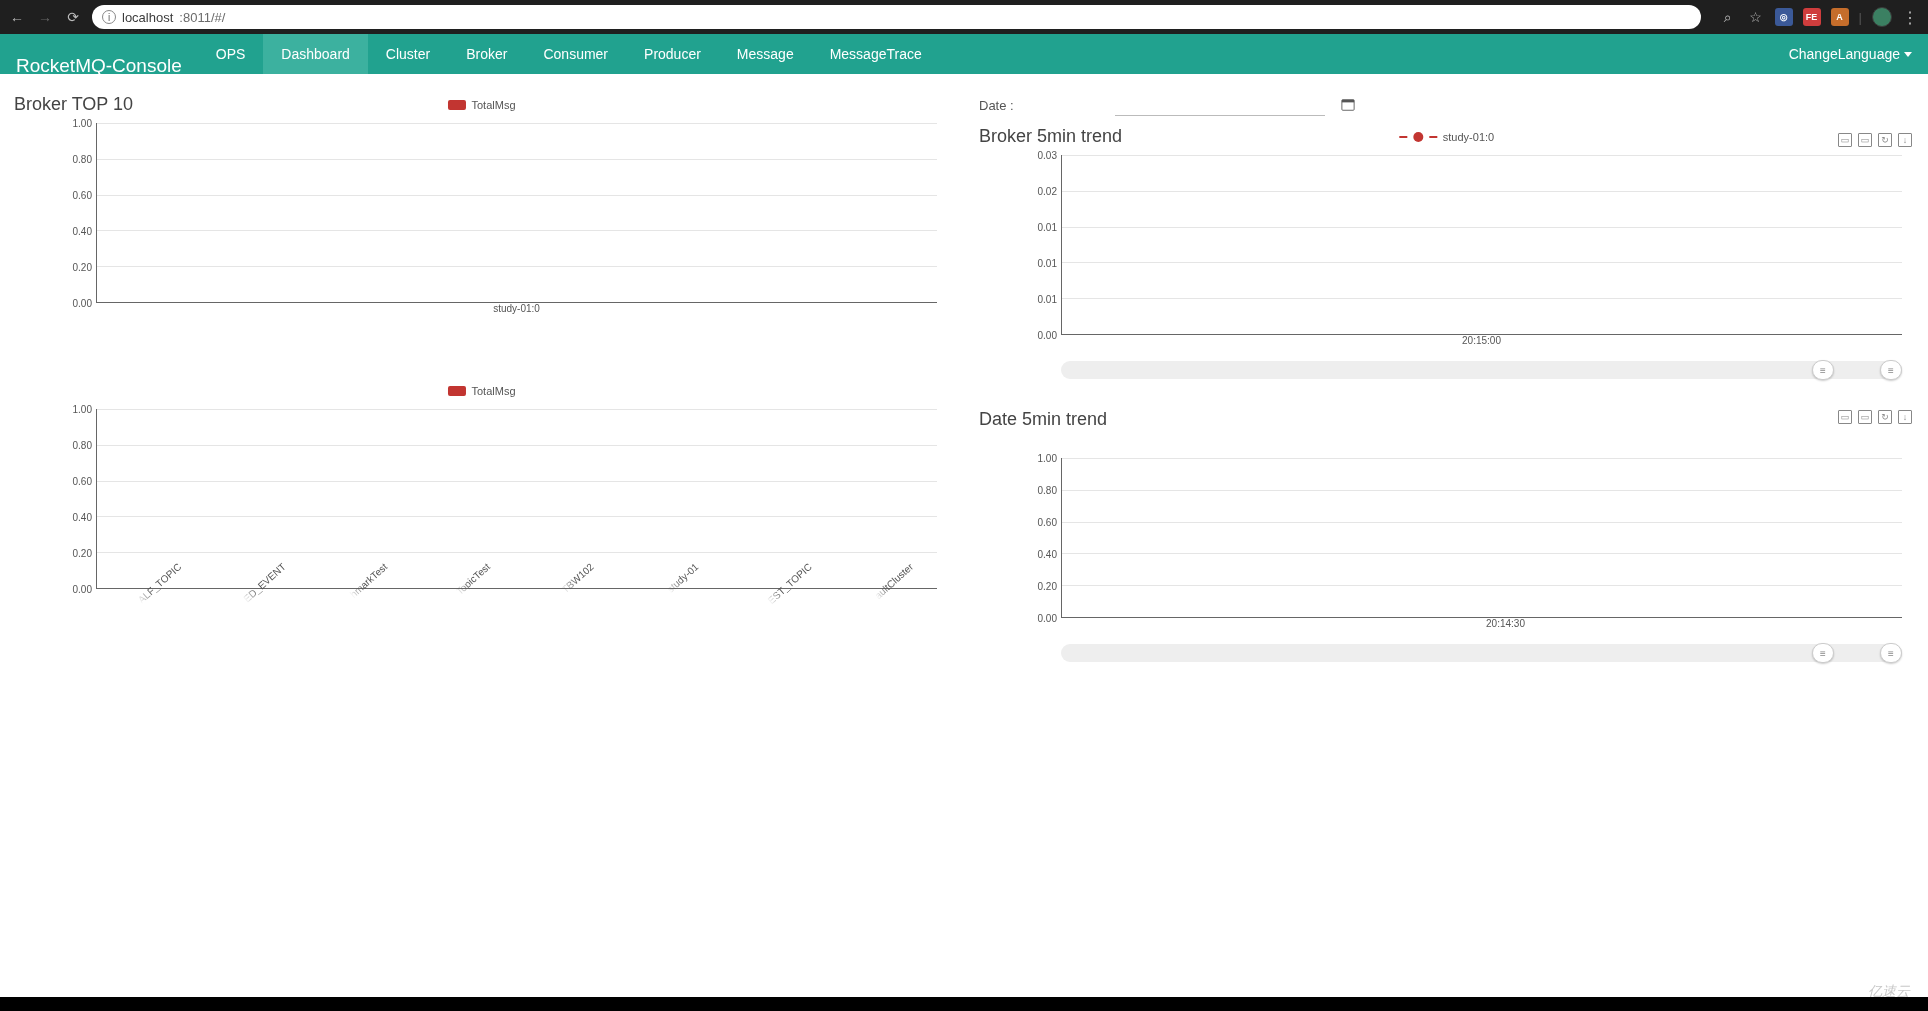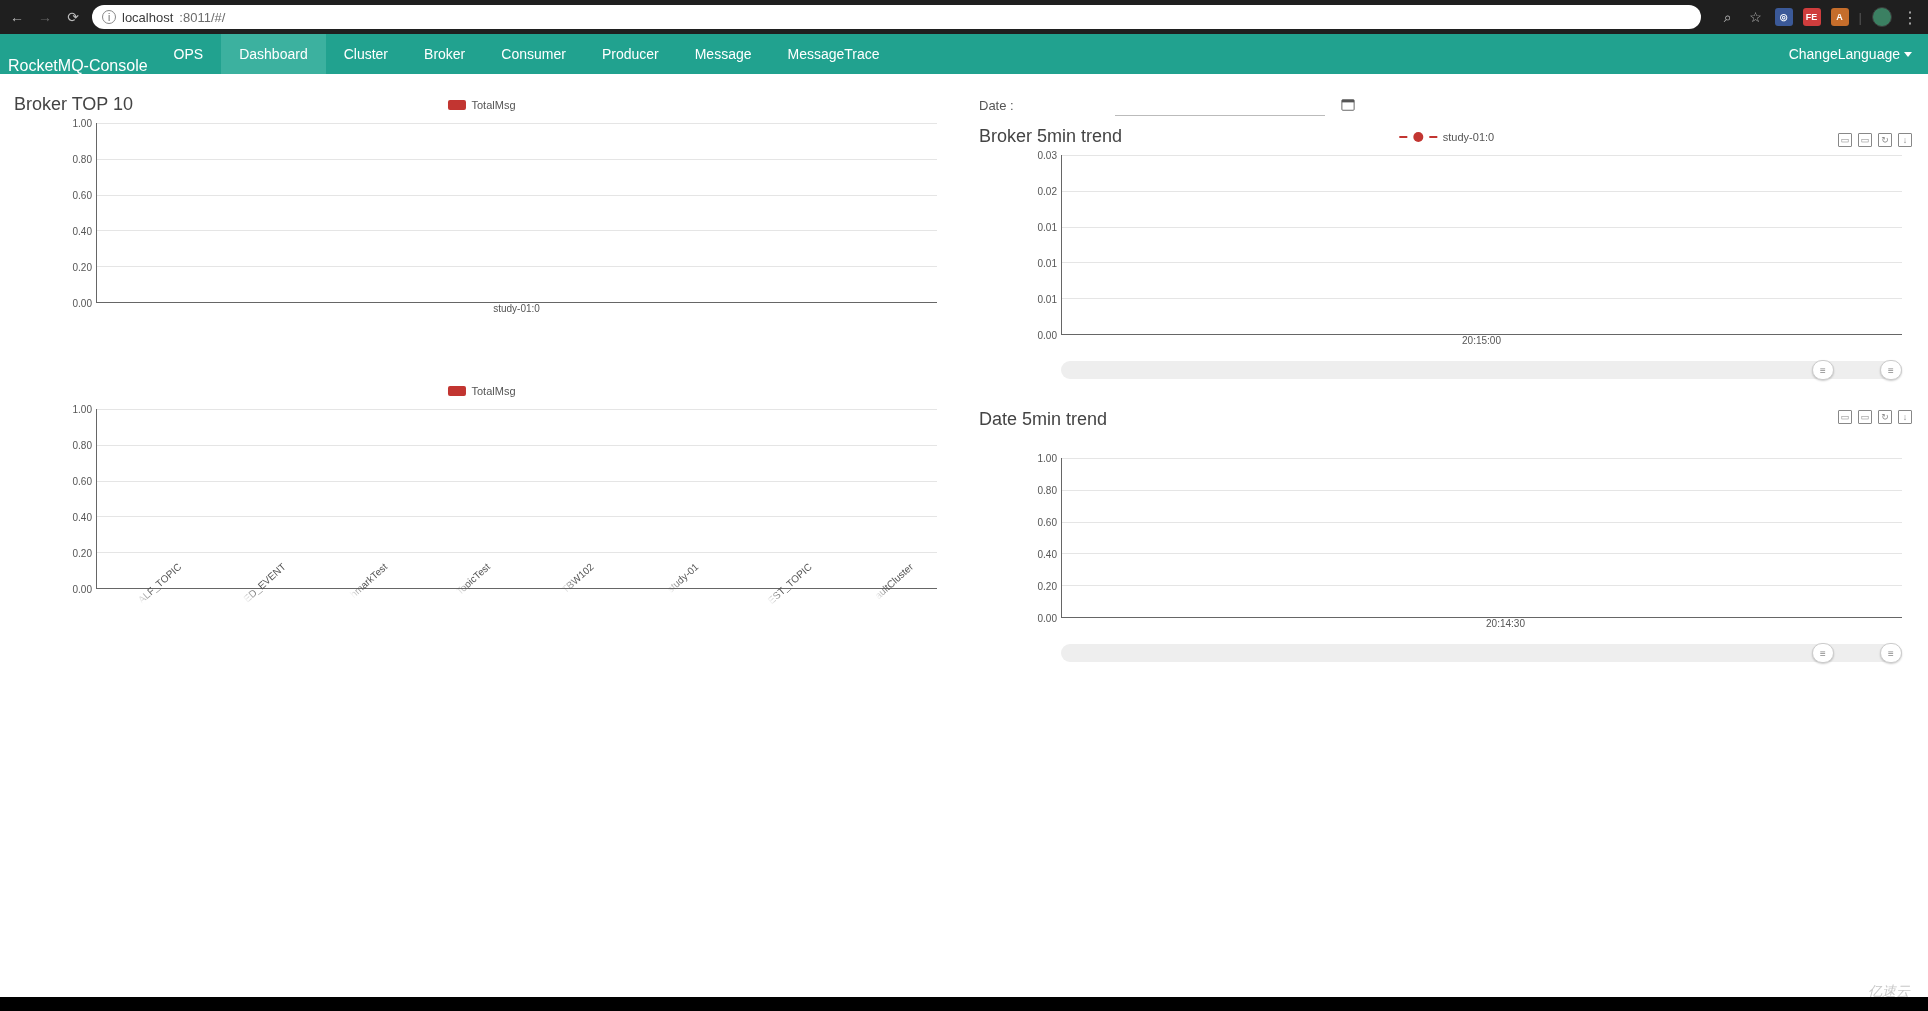--- a/index.html
+++ b/index.html
@@ -13,21 +13,21 @@
   .addr .info{width:14px;height:14px;border:1px solid #888;border-radius:50%;font-size:10px;display:flex;align-items:center;justify-content:center;color:#666;}
   .addr .url-path{color:#6b6b6b;}
   .r-icons{display:flex;align-items:center;gap:10px;padding-left:8px;}
   .ext{width:18px;height:18px;border-radius:3px;display:flex;align-items:center;justify-content:center;font-size:9px;font-weight:bold;color:#fff;}
   .ext.blue{background:#3b5998;} .ext.red{background:#cf3d3d;} .ext.orange{background:#c56d2b;}
   .avatar{width:20px;height:20px;border-radius:50%;background:#3b8062;border:1px solid #3b3b3b;}
   .dots{color:#bbb;font-size:16px;letter-spacing:2px;}
 
   
   .navbar{height:40px;background:#21a28f;display:flex;align-items:center;color:#fff;font-size:14px;}
-  .brand{padding:0 8px;font-size:16px;margin-top:23px;}
+  .brand{padding:0 16px;font-size:19px;margin-top:23px;}
   .nav-item{height:40px;display:flex;align-items:center;padding:12px 18px;cursor:pointer;}
   .nav-item.active{background:#3cb19f;}
   .nav-right{margin-left:auto;padding:0 16px;display:flex;align-items:center;gap:4px;cursor:pointer;}
   .caret{width:0;height:0;border-left:4px solid transparent;border-right:4px solid transparent;border-top:5px solid #fff;}
 
   
   .page{padding:20px 14px;}
   .row{display:flex;gap:30px;margin-bottom:30px;}
   .panel{flex:1;position:relative;}
   .panel h3{font-size:18px;font-weight:400;color:#444;margin-bottom:8px;}

